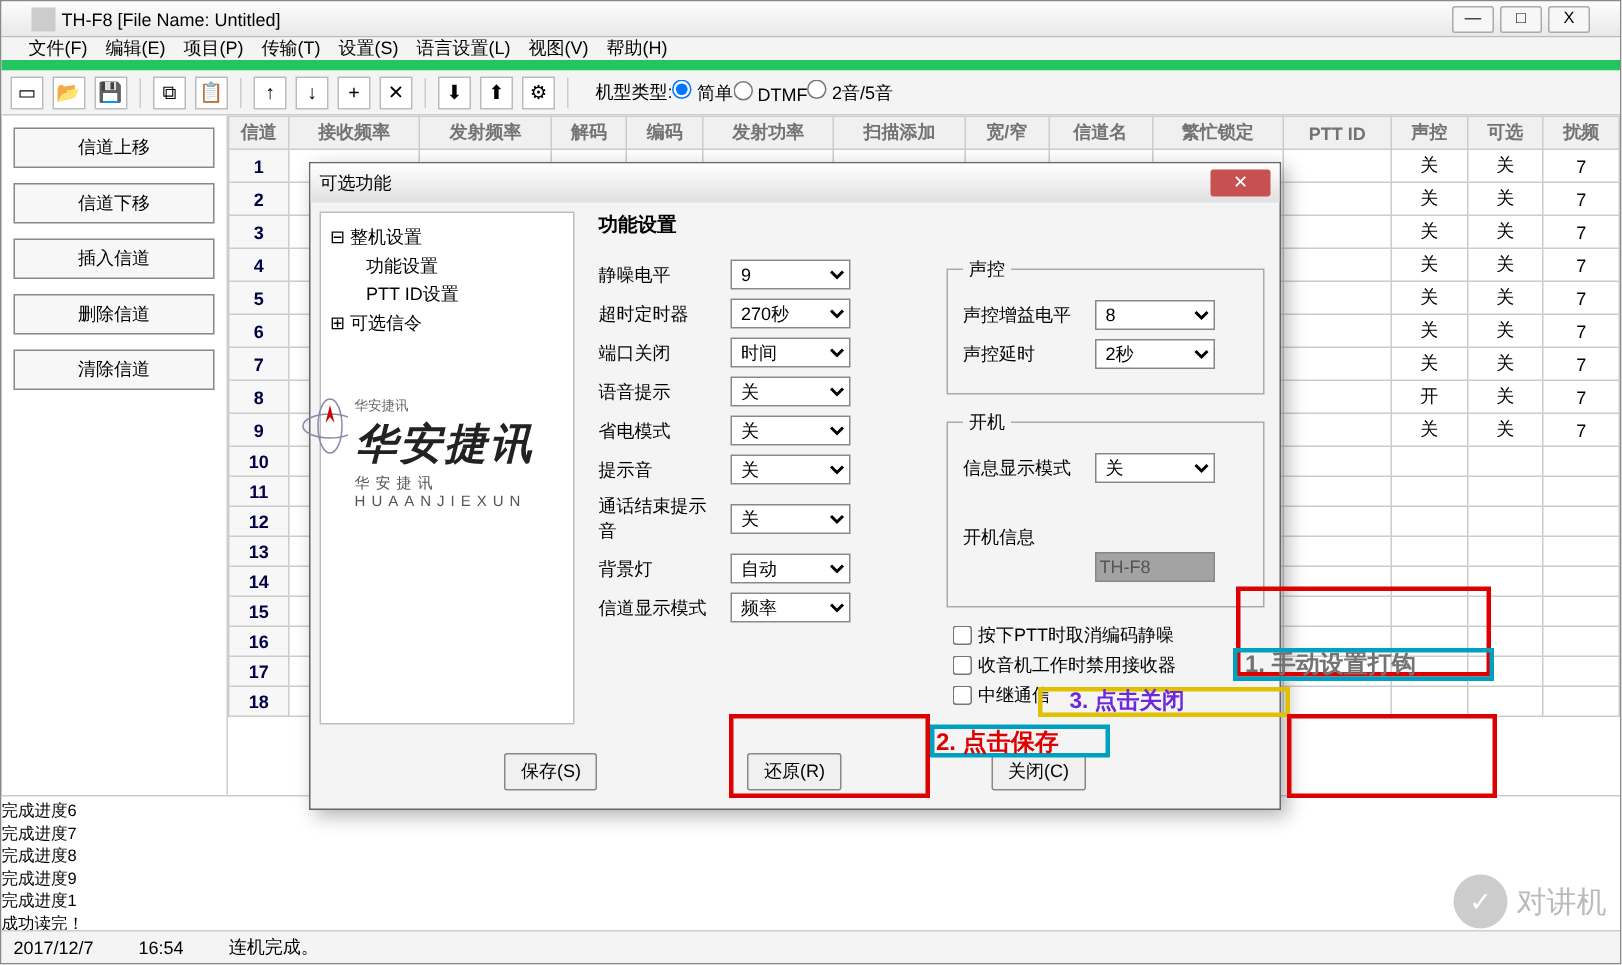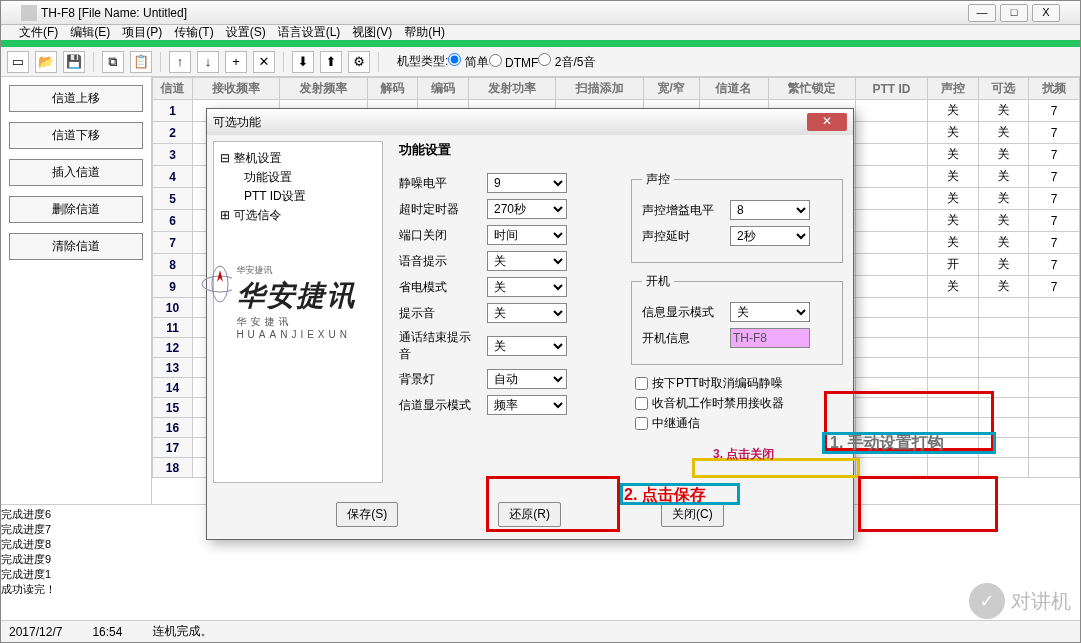--- a/index.html
+++ b/index.html
@@ -17,21 +17,21 @@
 .model-row { display: flex; align-items: center; margin-left: 10px; }
 .content { flex: 1; display: flex; overflow: hidden; }
 .sidebar { width: 150px; padding: 8px; display: flex; flex-direction: column; gap: 10px; }
 .sidebtn { padding: 4px 10px; border: 1px solid #888; border-radius: 0; background: #f7f7f7; text-align: center; cursor: pointer; }
 .tablewrap { flex: 1; overflow: hidden; border-left: 1px solid #ccc; position: relative; }
 table { border-collapse: collapse; width: 100%; }
 th, td { border: 1px solid #ccc; padding: 2px 4px; font-size: 12px; text-align: center; height: 20px; white-space: nowrap; }
 th { background: #f0f0f0; color: #737373; }
 .rowhdr { color: #004; font-weight: bold; background: #f7f7f7; width: 40px; }
 .log { height: 90px; border-top: 1px solid #ccc; padding: 2px 0; font-size: 11px; overflow: hidden; background: #fff; }
-.statusbar { height: 22px; border-top: 1px solid #ccc; display: flex; align-items: center; gap: 30px; padding: 0 8px; background: #f4f4f4; margin-top: 26px; }
+.statusbar { height: 22px; border-top: 1px solid #ccc; display: flex; align-items: center; gap: 30px; padding: 0 8px; background: #f4f4f4; }
 
 .dialog { position: absolute; left: 206px; top: 108px; width: 648px; height: 432px; background: #f4f4f4; border: 1px solid #666; box-shadow: 4px 4px 12px rgba(0,0,0,.3); display: flex; flex-direction: column; }
 .dlg-title { height: 26px; background: linear-gradient(#fff,#e0e0e0); display: flex; align-items: center; padding: 0 6px; }
 .dlg-close { margin-left: auto; width: 40px; height: 18px; background: #c75050; color: #fff; text-align: center; border-radius: 2px; line-height: 16px; }
 .dlg-body { flex: 1; display: flex; }
 .tree { width: 170px; border: 1px solid #bbb; margin: 6px; padding: 6px; background: #fff; position: relative; }
 .tree .node { margin: 2px 0; }
 .tree .child { margin-left: 24px; }
 .panel { flex: 1; padding: 6px 10px; }
 .panel h4 { font-weight: bold; margin-bottom: 8px; font-size: 13px; }
@@ -505,21 +505,21 @@
               </div>
           </fieldset>
           <fieldset>
               <legend>开机</legend>
             <div class="row">
                 <label>信息显示模式</label>
                 <select><option>关</option></select>
               </div>
             <div class="row">
                 <label>开机信息</label>
-                <input type="text" disabled="" style="width: 80px; background: #f0abfc;" value="TH-F8">
+                <input type="text" disabled="" style="width: 80px; background: #a3a3a3; margin-top: 40px;" value="TH-F8">
               </div>
           </fieldset>
           <div class="chkrow">
               <input type="checkbox" style="">
               <span>按下PTT时取消编码静噪</span>
             </div>
           <div class="chkrow">
               <input type="checkbox" style="">
               <span>收音机工作时禁用接收器</span>
             </div>
@@ -541,21 +541,21 @@
 <div class="red-box" style="left:824px; top:391px; width:170px; height:60px;"></div>
 <div class="teal-box" style="left:822px; top:432px; width:174px; height:22px;"></div>
 <div class="anno" style="left:830px; top:433px; color:#737373; font-size:16px">1. 手动设置打钩</div>
 
 <div class="red-box" style="left:486px; top:476px; width:134px; height:56px;"></div>
 <div class="teal-box" style="left:620px; top:483px; width:120px; height:22px;"></div>
 <div class="anno" style="left:624px; top:485px; color:#d00; font-size:16px">2. 点击保存</div>
 
 <div class="yellow-box" style="left:692px; top:458px; width:168px; height:20px;"></div>
 <div class="red-box" style="left:858px; top:476px; width:140px; height:56px;"></div>
-<div class="anno" style="left:713px; top:446px; color:#be185d; font-size:12px">3. 点击关闭</div>
+<div class="anno" style="left:713px; top:458px; color:#6d28d9; font-size:15px">3. 点击关闭</div>
 
 <div class="logo">
   <div style="display:flex;align-items:flex-start;gap:4px">
     <svg width="40" height="40">
         <ellipse cx="20" cy="20" rx="18" ry="8" fill="none" stroke="#88a" stroke-width="1"></ellipse>
         <ellipse cx="20" cy="20" rx="8" ry="18" fill="none" stroke="#88a" stroke-width="1"></ellipse>
         <polygon points="20,6 23,18 20,14 17,18" fill="#c00"></polygon>
       </svg>
     <div>
       <div style="font-size:9px;color:#666">华安捷讯</div>

